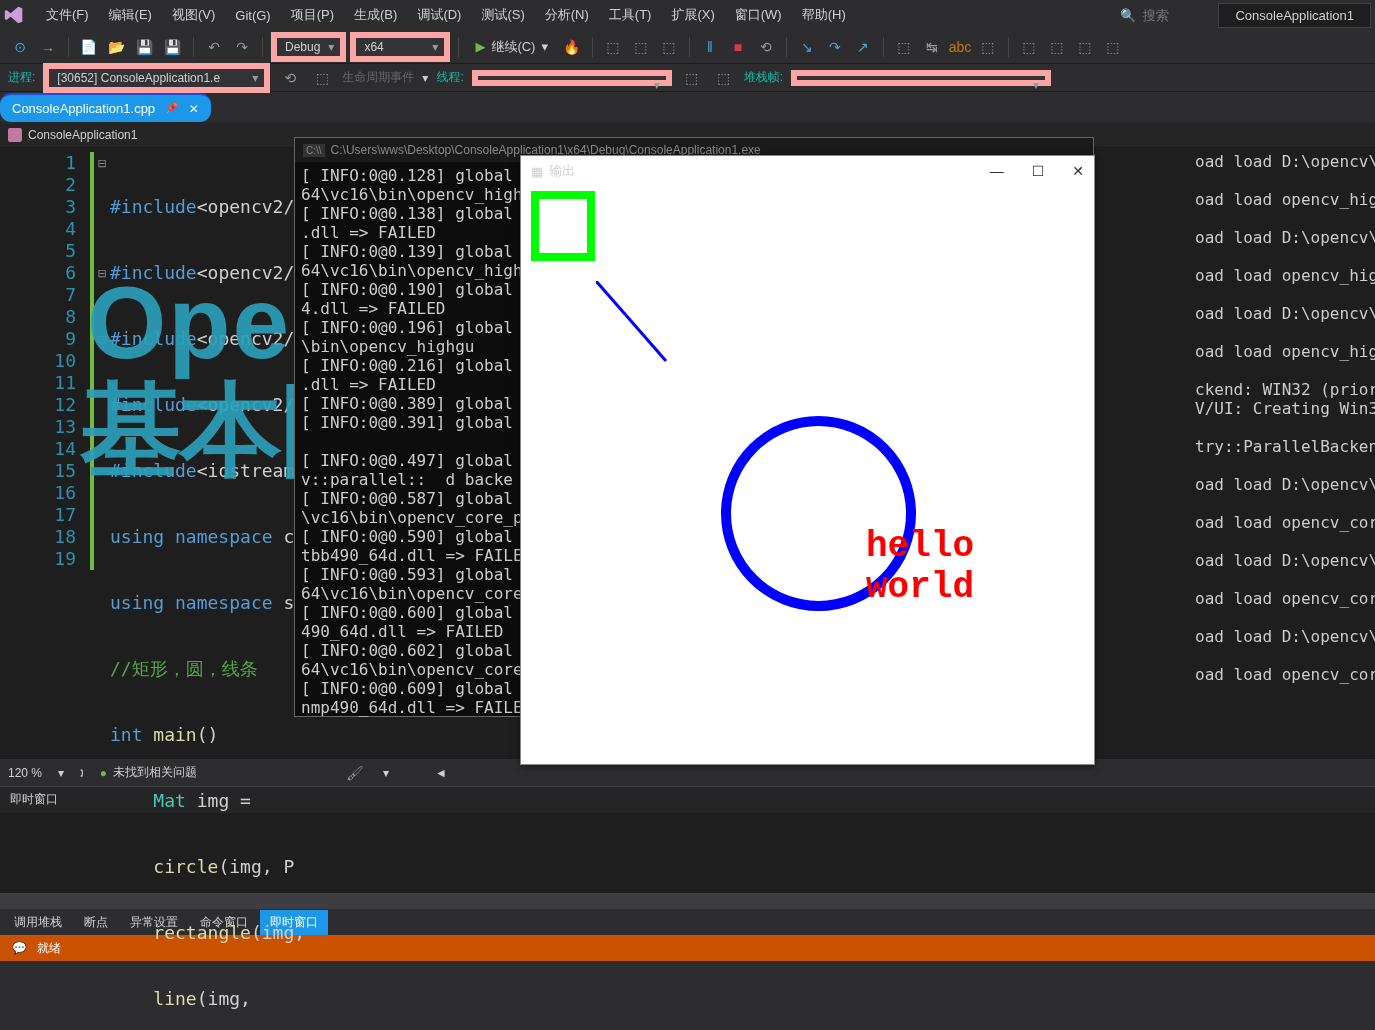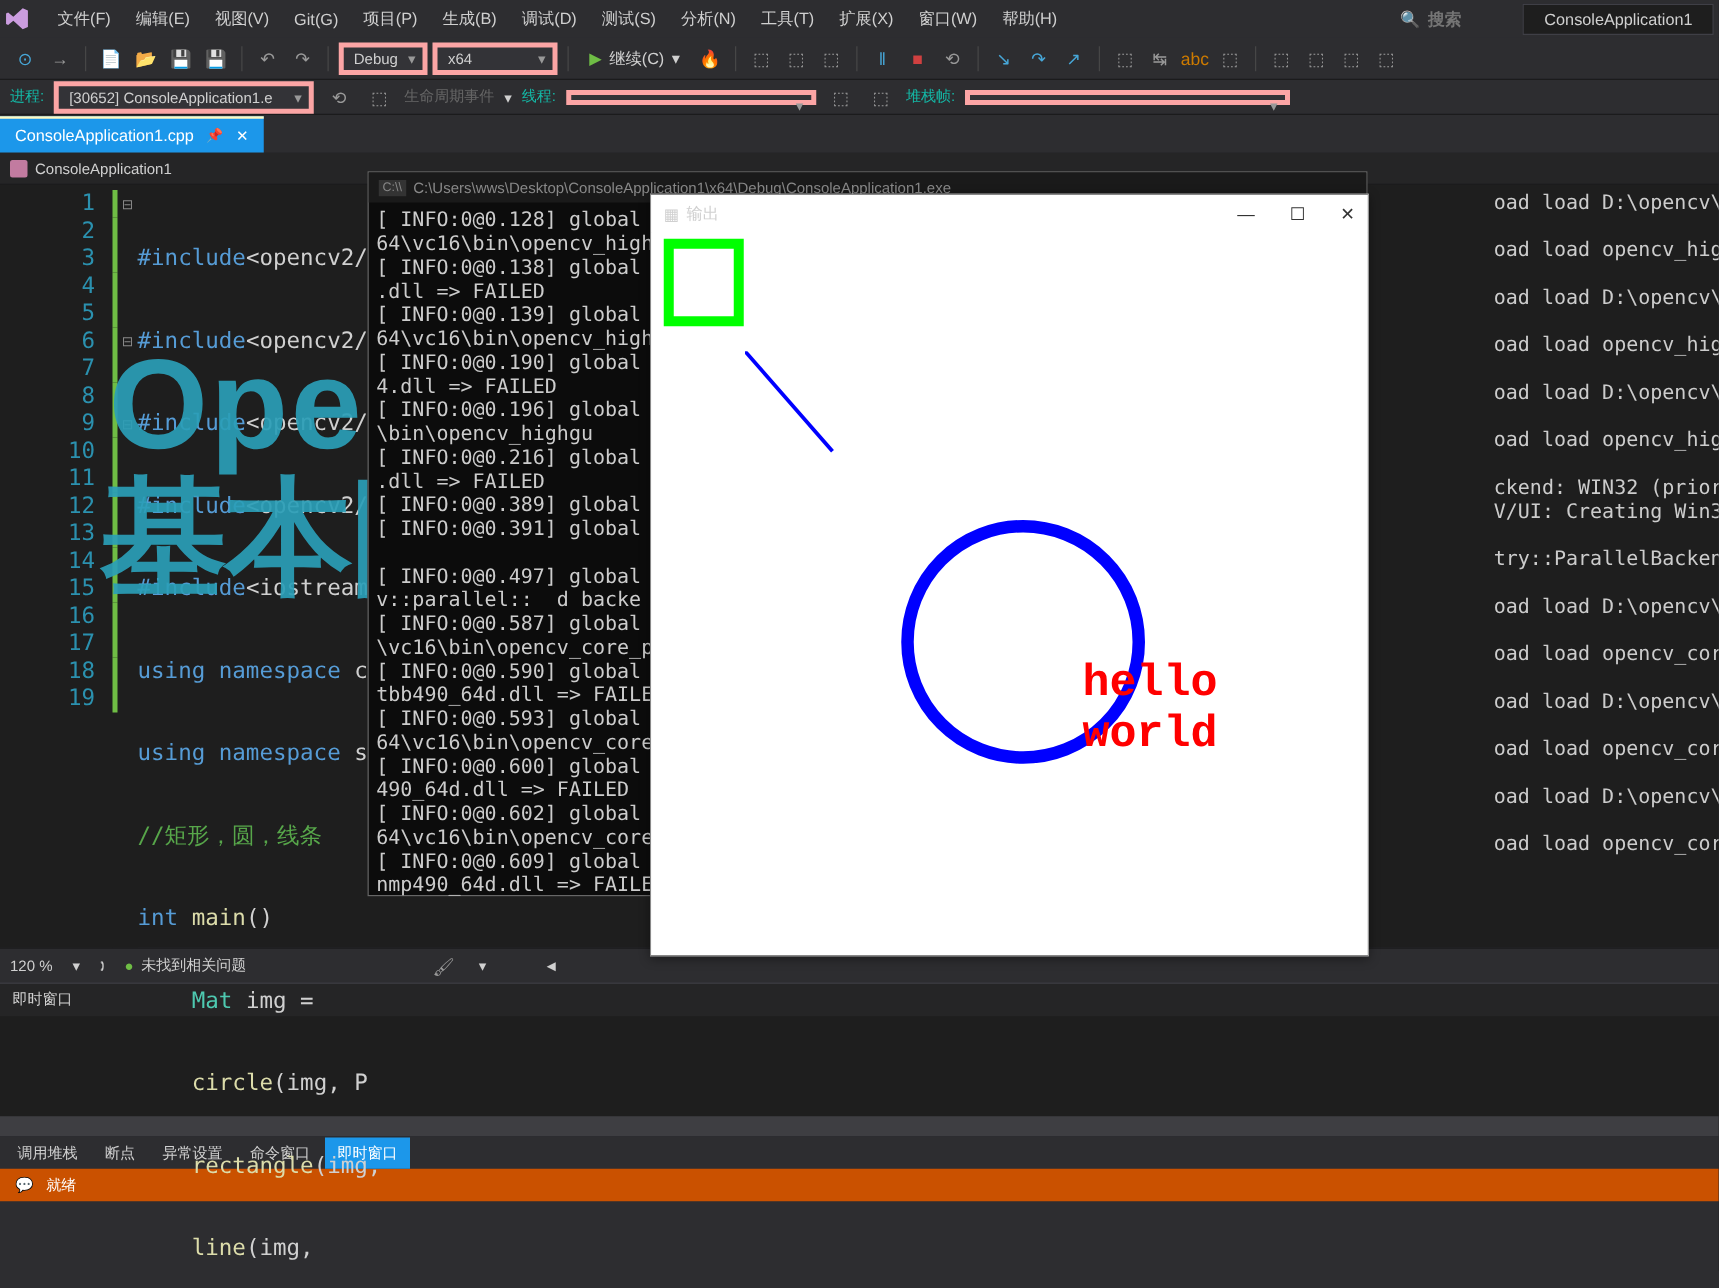--- a/index.html
+++ b/index.html
@@ -1,32 +1,32 @@
 <!DOCTYPE html>
 <html><head>
 <meta charset="utf-8">
 <style>
   * { margin: 0; padding: 0; box-sizing: border-box; }
   body { font-family: "Microsoft YaHei", "Segoe UI", sans-serif; background: #2d2d30; color: #d0d0d0; width: 1375px; height: 1030px; overflow: hidden; font-size: 13px; }
   .vs-icon { width: 20px; height: 20px; margin-right: 12px; }
   .menubar { height: 30px; background: #2d2d30; display: flex; align-items: center; padding: 0 4px; }
   .menu-item { padding: 4px 10px; cursor: pointer; color: #d0d0d0; }
   .search-box { margin-left: auto; display: flex; align-items: center; padding: 2px 8px; color: #999; }
-  .search-box input { background: transparent; border: none; color: #22c55e; margin-left: 6px; width: 60px; font-weight: bold; }
+  .search-box input { background: transparent; border: none; color: #22c55e; margin-left: 6px; width: 60px; }
   .solution-name { background: #1e1e1e; border: 1px solid #3f3f46; padding: 4px 16px; margin-left: 8px; }
   .toolbar { height: 34px; background: #2d2d30; display: flex; align-items: center; padding: 0 8px; gap: 4px; border-bottom: 1px solid #1b1b1c; }
   .tb-btn { width: 24px; height: 24px; display: flex; align-items: center; justify-content: center; cursor: pointer; color: #999; font-size: 14px; }
   .tb-sep { width: 1px; height: 20px; background: #464646; margin: 0 4px; }
-  .tb-combo { background: #333337; border: 4px solid #fca5a5; padding: 2px 20px 2px 8px; color: #d0d0d0; font-size: 12px; position: relative; }
+  .tb-combo { background: #333337; border: 6px solid #fca5a5; padding: 2px 20px 2px 8px; color: #d0d0d0; font-size: 12px; position: relative; }
   .tb-combo::after { content: "▾"; position: absolute; right: 6px; color: #999; }
   .continue-btn { display: flex; align-items: center; gap: 6px; padding: 2px 8px; color: #d0d0d0; }
   .debug-bar { height: 28px; background: #2d2d30; display: flex; align-items: center; padding: 0 8px; gap: 8px; font-size: 12px; border-bottom: 1px solid #1b1b1c; }
   .debug-label { color: #14b8a6; }
   .tabs { height: 30px; background: #2d2d30; display: flex; align-items: flex-end; }
-  .tab { background: #1c97ea; color: #fff; padding: 6px 12px; display: flex; align-items: center; gap: 10px; font-size: 13px; border-top: 2px solid #fef9c3; }
+  .tab { background: #1c97ea; color: #fff; padding: 6px 12px; display: flex; align-items: center; gap: 10px; font-size: 13px; border-top: 2px solid #1d4ed8; border-radius: 11px; }
   .tab .pin { font-size: 11px; }
   .tab .close { font-size: 12px; cursor: pointer; }
   .breadcrumb { height: 26px; background: #252526; display: flex; align-items: center; padding: 0 8px; gap: 6px; border-bottom: 1px solid #1b1b1c; font-size: 12px; }
   .bc-icon { width: 14px; height: 14px; background: #c27ba0; border-radius: 2px; }
   .editor-area { position: relative; height: 610px; background: #1e1e1e; display: flex; }
   .gutter { width: 90px; background: #1e1e1e; text-align: right; padding: 4px 14px 0 0; color: #2b91af; font-family: Consolas, monospace; font-size: 18px; line-height: 22px; }
   .gutter div { height: 22px; }
   .fold-bar { width: 20px; background: #1e1e1e; padding-top: 4px; }
   .fold-mark { height: 22px; display: flex; align-items: center; justify-content: center; color: #888; font-size: 11px; border-left: 4px solid #6fbd45; }
   .code { flex: 1; font-family: Consolas, monospace; font-size: 18px; line-height: 22px; padding-top: 4px; position: relative; white-space: pre; }
@@ -128,21 +128,21 @@
   <div class="tb-btn">⬚</div>
   <div class="tb-sep"></div>
   <div class="tb-btn">⬚</div>
   <div class="tb-btn">⬚</div>
   <div class="tb-btn">⬚</div>
   <div class="tb-btn">⬚</div>
 </div>
 
 <div class="debug-bar">
   <span class="debug-label">进程:</span>
-  <div class="tb-combo" style="width:208px">[30652] ConsoleApplication1.e</div>
+  <div class="tb-combo" style="width:227px">[30652] ConsoleApplication1.e</div>
   <div class="tb-btn">⟲</div>
   <div class="tb-btn">⬚</div>
   <span class="debug-label" style="color:#666">生命周期事件</span>
   <span>▾</span>
   <span class="debug-label">线程:</span>
   <div class="tb-combo" style="width:200px"></div>
   <div class="tb-btn">⬚</div>
   <div class="tb-btn">⬚</div>
   <span class="debug-label">堆栈帧:</span>
   <div class="tb-combo" style="width:260px"></div>

